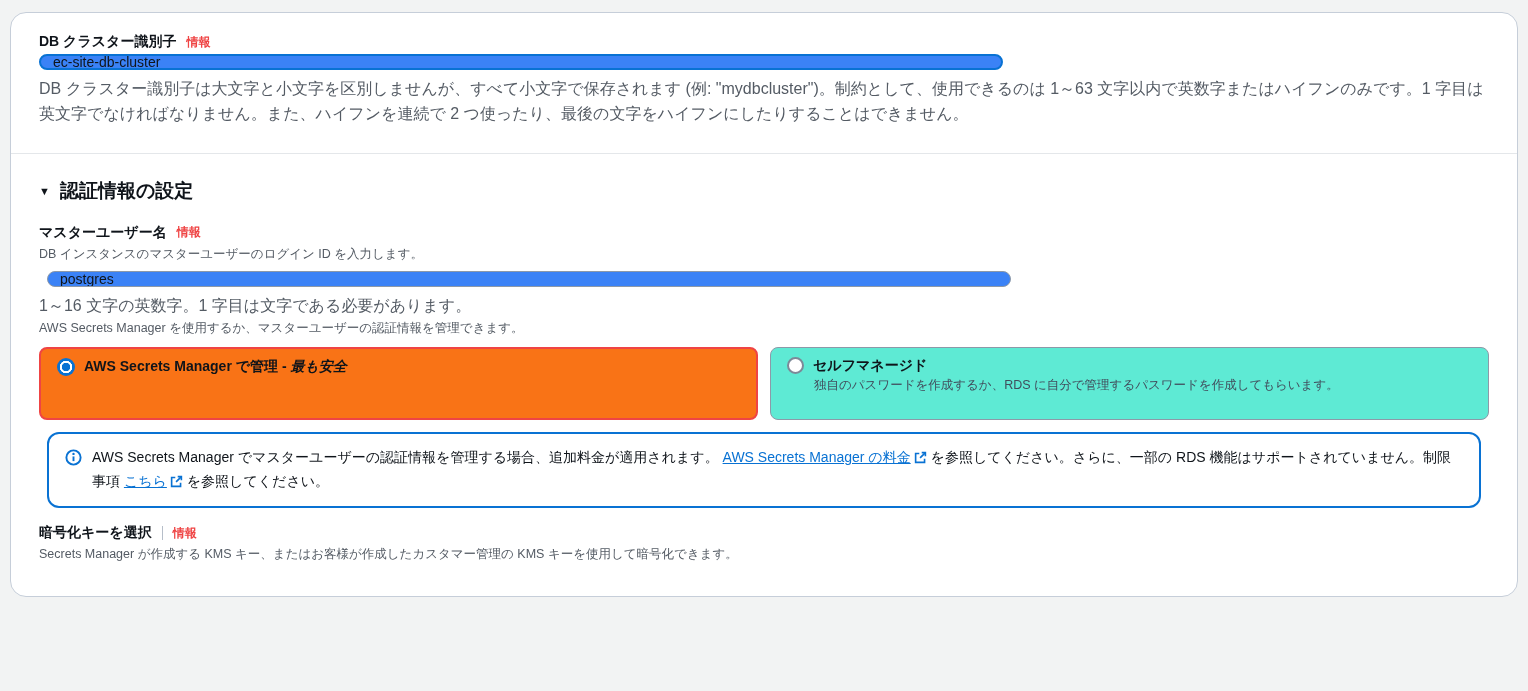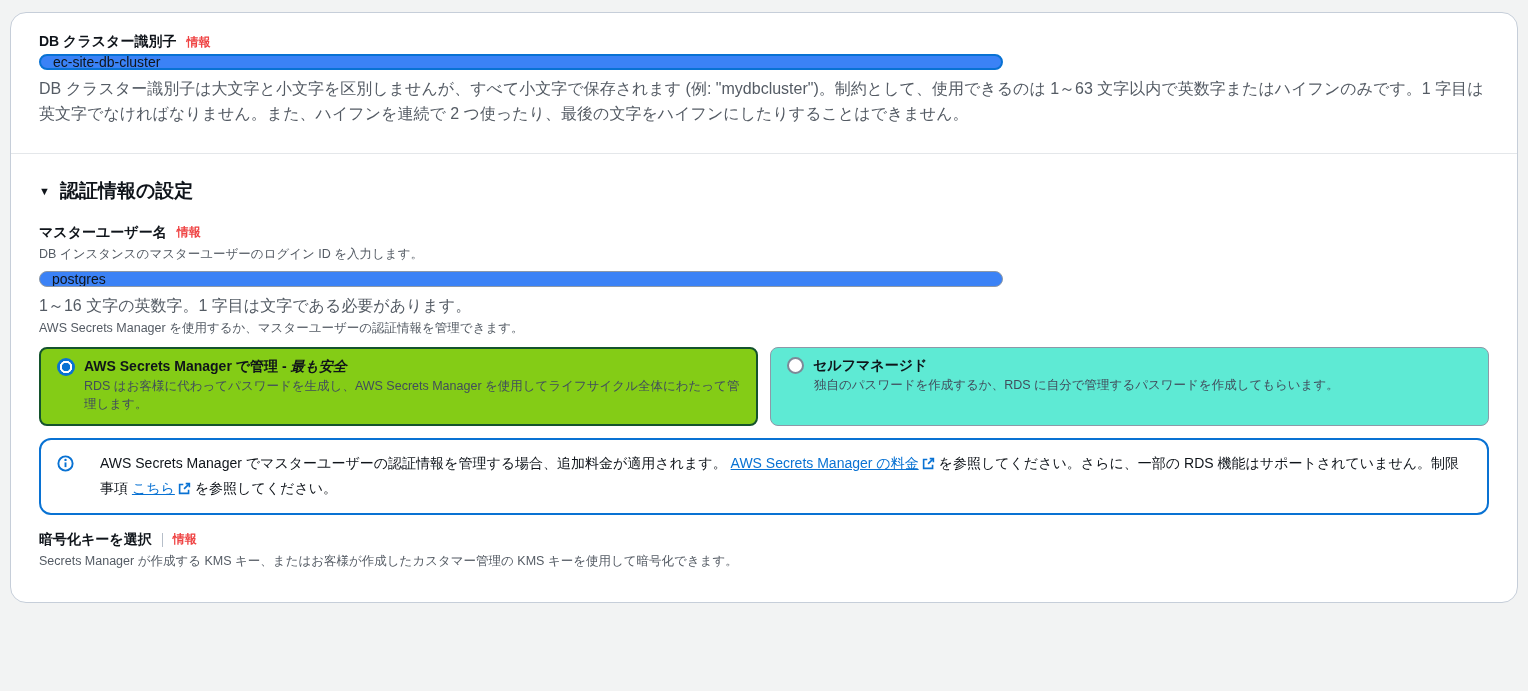--- a/index.html
+++ b/index.html
@@ -37,59 +37,59 @@
     border-radius:8px;
     padding:4px 12px;
     font-size:14px;
     font-family:inherit;
     color:#0f141a;
     background:#3b82f6;
     outline:none;
     display:block;
   }
   .text-input.focused { border:2px solid #0972d3; }
-  .text-input.normal  { border:1px solid #8d99a8; }
+  .text-input.normal  { border:1px solid #8d99a8;margin-left:8px; }
 
   .section-header { display:flex; align-items:center; gap:10px; margin:8px 0 20px; cursor:pointer; }
   .section-header .tri { font-size:11px; color:#0f141a; }
   .section-header .txt { font-size:19px; font-weight:700; }
 
   .group-label { font-size:14px; font-weight:700; margin:20px 0 3px; }
 
   .tiles { display:flex; gap:12px; margin:10px 0 12px; }
   .tile {
     width:722px; min-height:73px;
     border-radius:8px;
     padding:9px 16px 10px;
     cursor:pointer;
   }
-  .tile.selected  { border:2px solid #14532d; background:#84cc16; }
+  .tile.selected  { border:2px solid #ef4444; background:#f97316; }
   .tile.unselected{ border:1px solid #8d99a8; background:#5eead4; }
   .tile-head { display:flex; align-items:center; gap:9px; }
   .tile-title { font-size:14px; font-weight:700; }
   .tile-title em { font-style:italic; }
   .tile-desc { font-size:12.5px; color:#414d5c; line-height:1.5; margin:1px 0 0 27px; }
 
   .radio-sel {
     width:18px; height:18px; border-radius:50%; flex:0 0 18px;
     background:radial-gradient(circle,#0972d3 0 4px,#ffffff 4.5px 6px,#0972d3 6.5px 100%);
   }
   .radio-un {
     width:17px; height:17px; border-radius:50%; flex:0 0 17px;
     border:2px solid #7d8998; background:#fff;
   }
 
   .alert {
     border:2px solid #0972d3;
     border-radius:12px;
     background:#ffffff;
     padding:12px 16px;
-    display:flex; gap:26px;
+    display:flex; gap:10px;
     max-width:1454px;
-    margin:0 0 16px;
+    margin:0 8px 16px;
   }
   .alert-body { font-size:14px; line-height:1.6; color:#0f141a; max-width:1390px; }
   .alert a, .key-link a { color:#0972d3; cursor:pointer; }
   .alert a { text-decoration:underline; }
   .ext-icon { display:inline-block; vertical-align:-2px; margin-left:3px; }
 </style>
 </head>
 <body>
 
 <div class="card">
@@ -127,21 +127,20 @@
 
     <p class="desc">AWS Secrets Manager を使用するか、マスターユーザーの認証情報を管理できます。</p>
 
     <div class="tiles">
 
       <div class="tile selected">
         <div class="tile-head">
           <span class="radio-sel"></span>
           <span class="tile-title"><span>AWS Secrets Manager で管理 - </span><em>最も安全</em></span>
         </div>
-        <div class="tile-desc">RDS はお客様に代わってパスワードを生成し、AWS Secrets Manager を使用してライフサイクル全体にわたって管理します。</div>
       </div>
 
       <div class="tile unselected">
         <div class="tile-head">
           <span class="radio-un"></span>
           <span class="tile-title"><span>セルフマネージド</span><em></em></span>
         </div>
         <div class="tile-desc">独自のパスワードを作成するか、RDS に自分で管理するパスワードを作成してもらいます。</div>
       </div>
 

